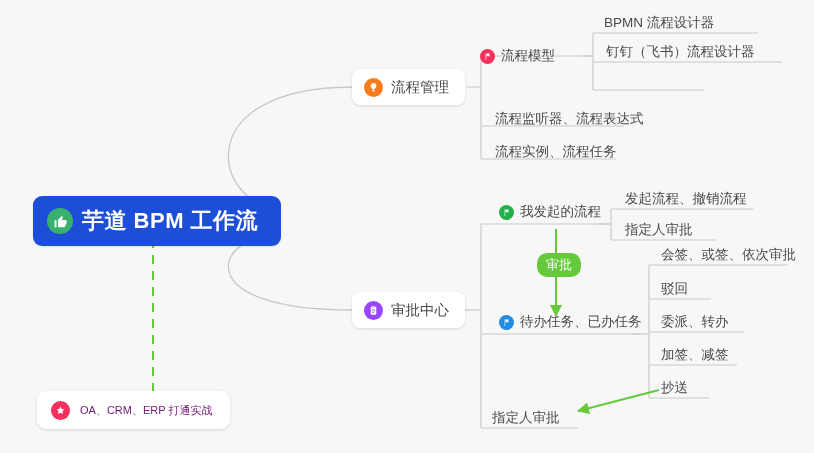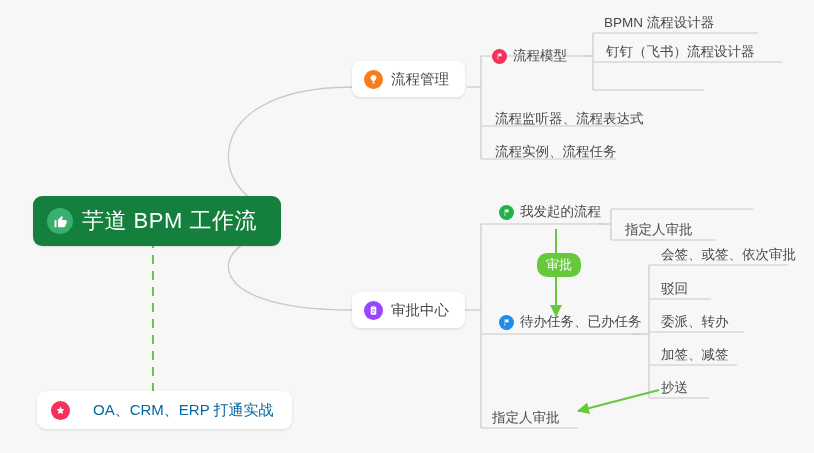--- a/index.html
+++ b/index.html
@@ -11,25 +11,26 @@
   }
   #canvas { position: relative; width: 814px; height: 453px; }
 
   svg.edges { position: absolute; left: 0; top: 0; width: 814px; height: 453px; pointer-events: none; }
 
   
   .root-node {
     position: absolute;
     left: 33px; top: 196px;
     width: 248px; height: 50px;
-    background: #15803d;
+    background: #1d4ed8;
     border-radius: 9px;
     display: flex; align-items: center;
     padding-left: 14px;
     box-shadow: 0 1px 2px rgba(0,0,0,0.10);
+    font-weight: bold;
   }
   .root-label {
     color: #ffffff;
     font-size: 22px;
     letter-spacing: 0.5px;
     margin-left: 9px;
     white-space: nowrap;
   }
 
   
@@ -41,36 +42,36 @@
     display: flex; align-items: center;
     padding: 0 16px 0 12px;
     height: 36px;
     white-space: nowrap;
   }
   .card .card-label {
     font-size: 14.5px;
     color: #4a4a4a;
     margin-left: 8px;
   }
-  #card-liucheng { left: 352px; top: 61px; }
+  #card-liucheng { left: 352px; top: 69px; }
   #card-shenpi   { left: 352px; top: 292px; }
 
   .card-bottom {
     position: absolute;
     left: 37px; top: 391px;
     background: #ffffff;
     border-radius: 9px;
     box-shadow: 0 1px 3px rgba(0,0,0,0.13);
     display: flex; align-items: center;
     padding: 0 18px 0 14px;
     height: 38px;
     white-space: nowrap;
   }
   .card-bottom .card-label {
-    font-size: 15px; color: #0369a1; margin-left: 23px;
+    font-size: 11px; color: #701a75; margin-left: 10px;
   }
 
   
   .topic {
     position: absolute;
     display: flex; align-items: center;
     height: 26px;
     white-space: nowrap;
     padding: 0 6px 0 4px;
     font-size: 13.5px;
@@ -178,21 +179,21 @@
 
   <div class="card" id="card-shenpi">
     <span class="icn icn-md" style="background:#9747ff;">
       <svg width="11" height="11" viewBox="0 0 24 24" fill="#ffffff">
         <path d="M16.5 4H15V3a1 1 0 0 0-1-1h-4a1 1 0 0 0-1 1v1H7.5A1.5 1.5 0 0 0 6 5.5v14A1.5 1.5 0 0 0 7.5 21h9a1.5 1.5 0 0 0 1.5-1.5v-14A1.5 1.5 0 0 0 16.5 4zM10.2 3.7h3.6v1.6h-3.6zM9 9h6v1.4H9zm0 3.2h6v1.4H9zm0 3.2h4v1.4H9z"></path>
       </svg>
     </span>
     <span class="card-label">审批中心</span>
   </div>
 
-  <div class="topic" style="left:488px; top:43px;">
+  <div class="topic" style="left:476px; top:43px;">
     <span class="icn icn-sm" style="background:#f5305c;">
       <svg width="9" height="9" viewBox="0 0 24 24" fill="#ffffff">
         <path d="M7 3h1.6v18H7zM9.6 4h8.9l-2.1 3.6 2.1 3.6H9.6z"></path>
       </svg>
     </span>
     <span class="t-label">流程模型</span>
   </div>
 
   <div class="topic no-icon" style="left:600px; top:10px;">
     <span class="t-label">BPMN 流程设计器</span>
@@ -210,20 +211,23 @@
 
   <div class="topic" style="left:495px; top:199px;">
     <span class="icn icn-sm" style="background:#22b24c;">
       <svg width="9" height="9" viewBox="0 0 24 24" fill="#ffffff">
         <path d="M7 3h1.6v18H7zM9.6 4h8.9l-2.1 3.6 2.1 3.6H9.6z"></path>
       </svg>
     </span>
     <span class="t-label">我发起的流程</span>
   </div>
 
+  <div class="topic no-icon" style="left:621px; top:186px;">
+    <span class="t-label">发起流程、撤销流程</span>
+  </div>
   <div class="topic no-icon" style="left:621px; top:217px;">
     <span class="t-label">指定人审批</span>
   </div>
 
   <div class="tag-approve">
     <span>审批</span>
   </div>
 
   <div class="topic" style="left:495px; top:309px;">
     <span class="icn icn-sm" style="background:#1f8ce6;">

